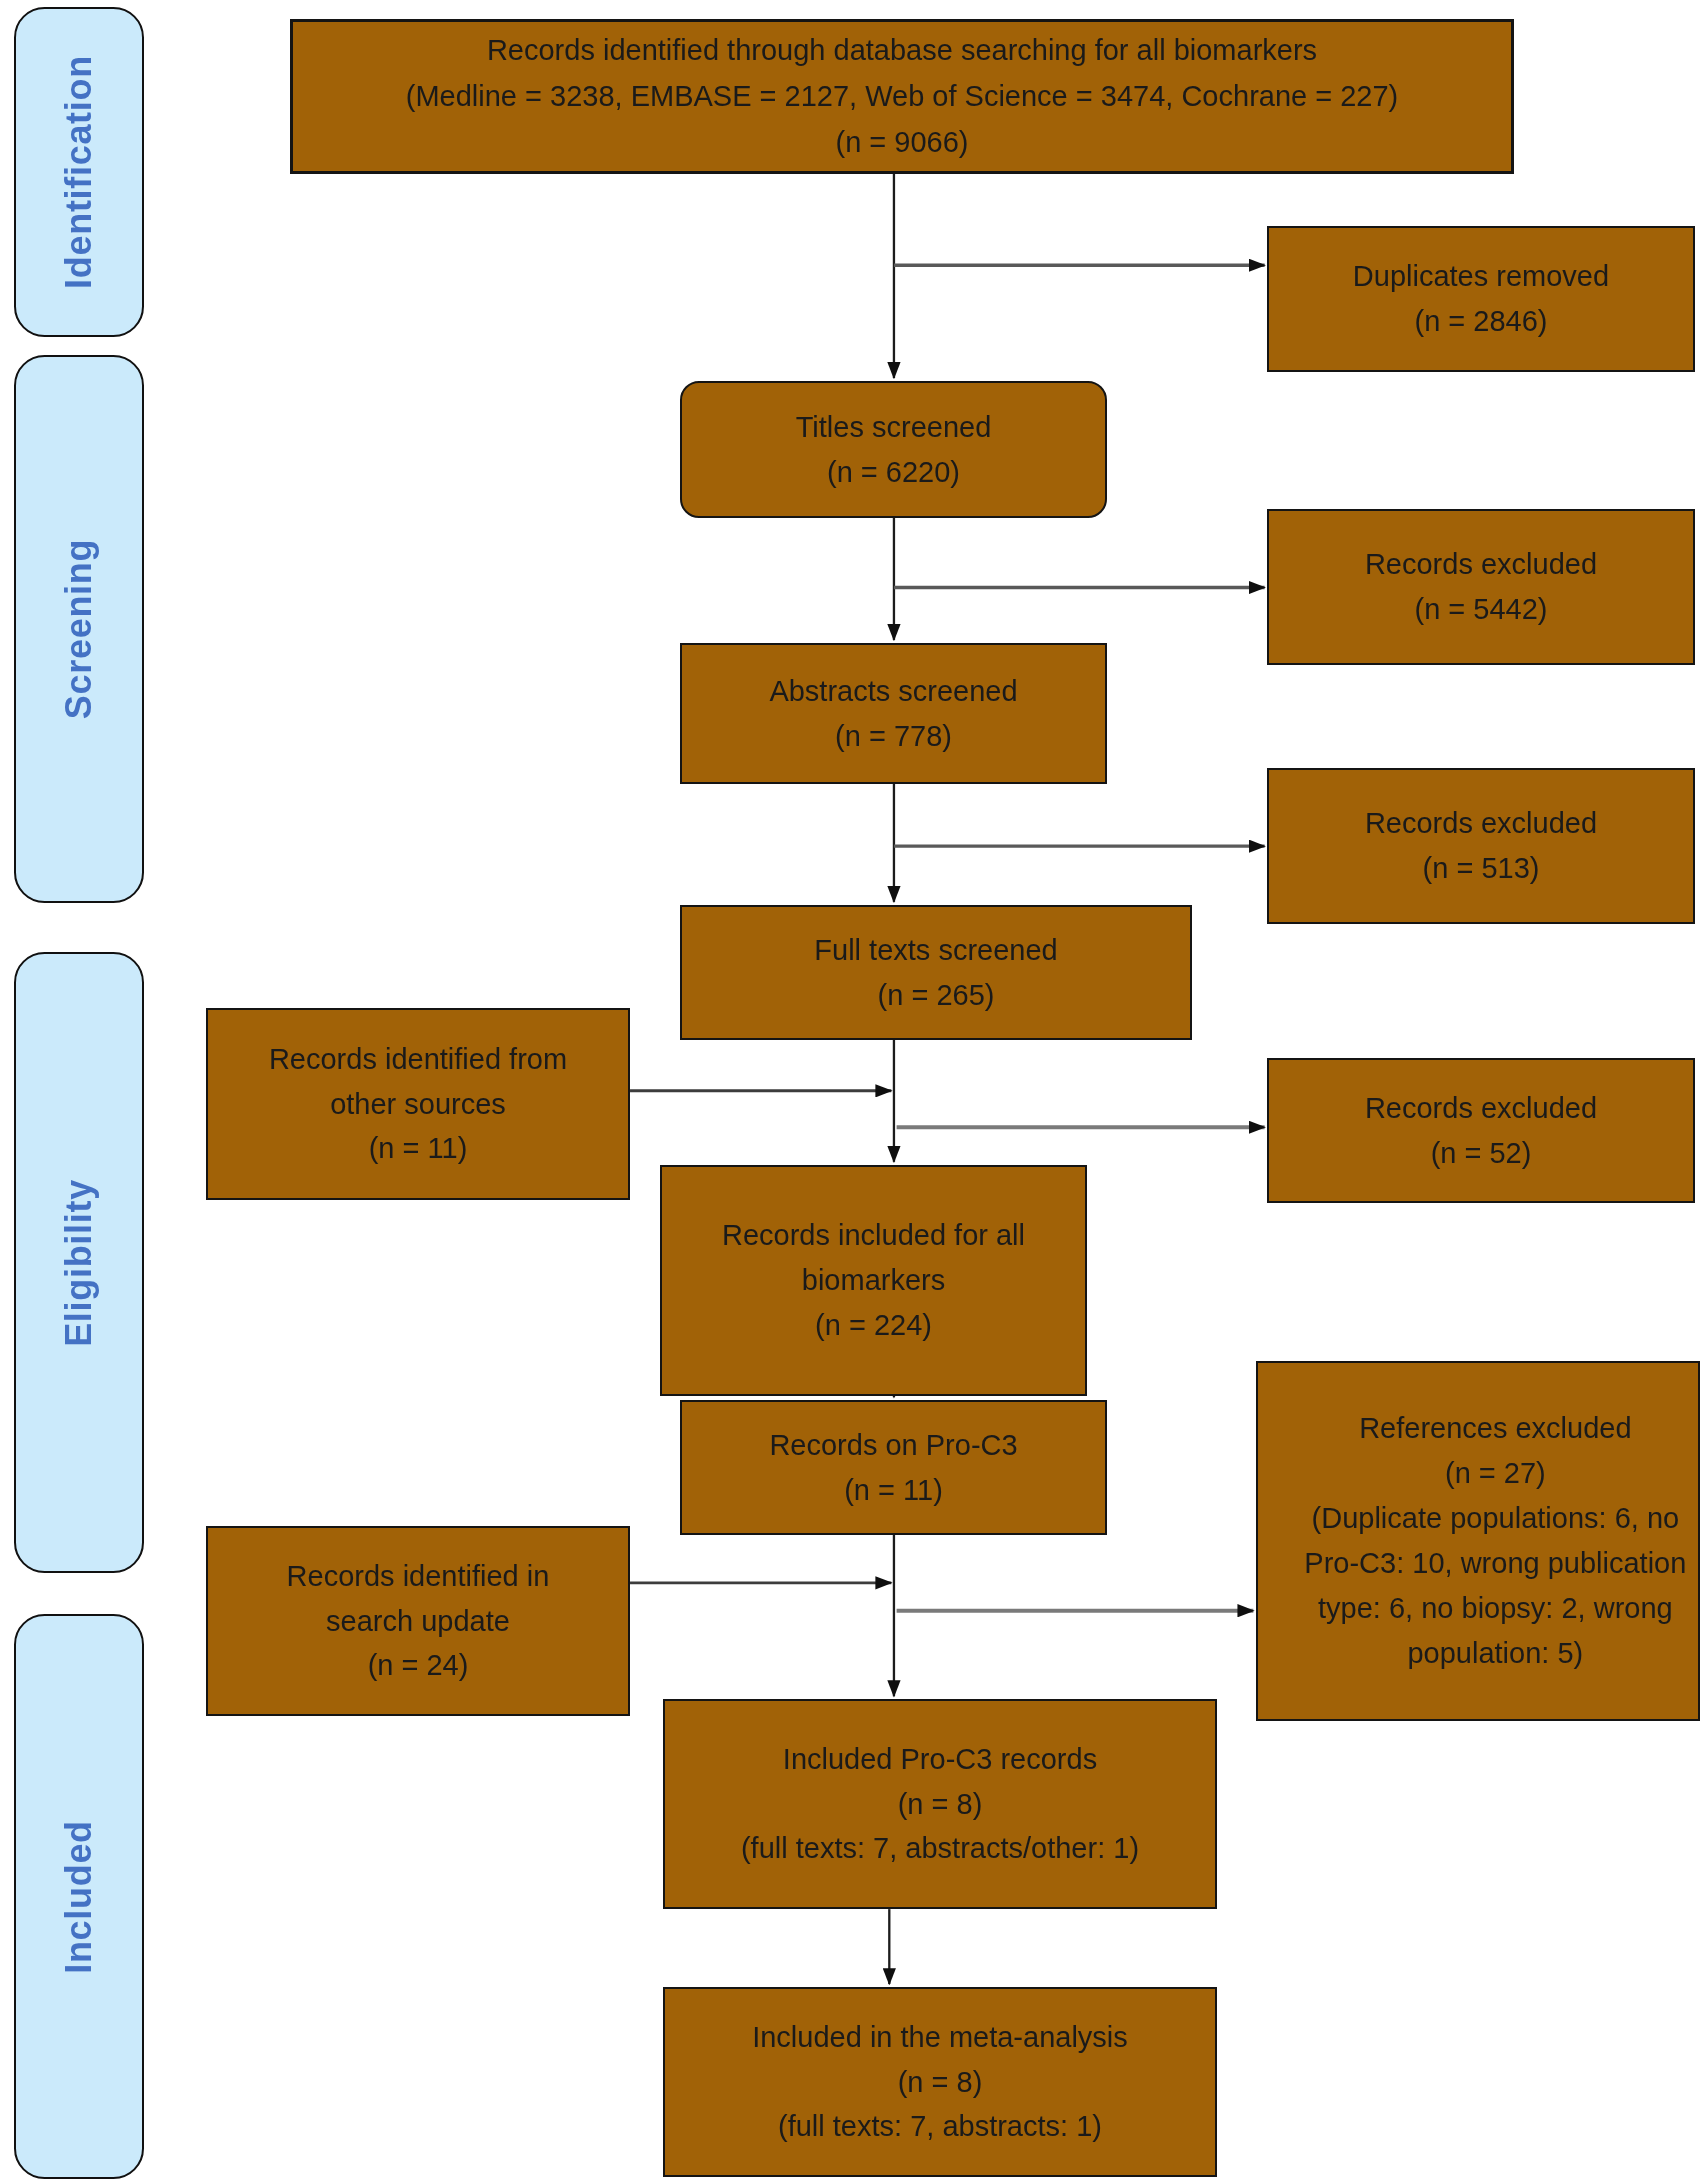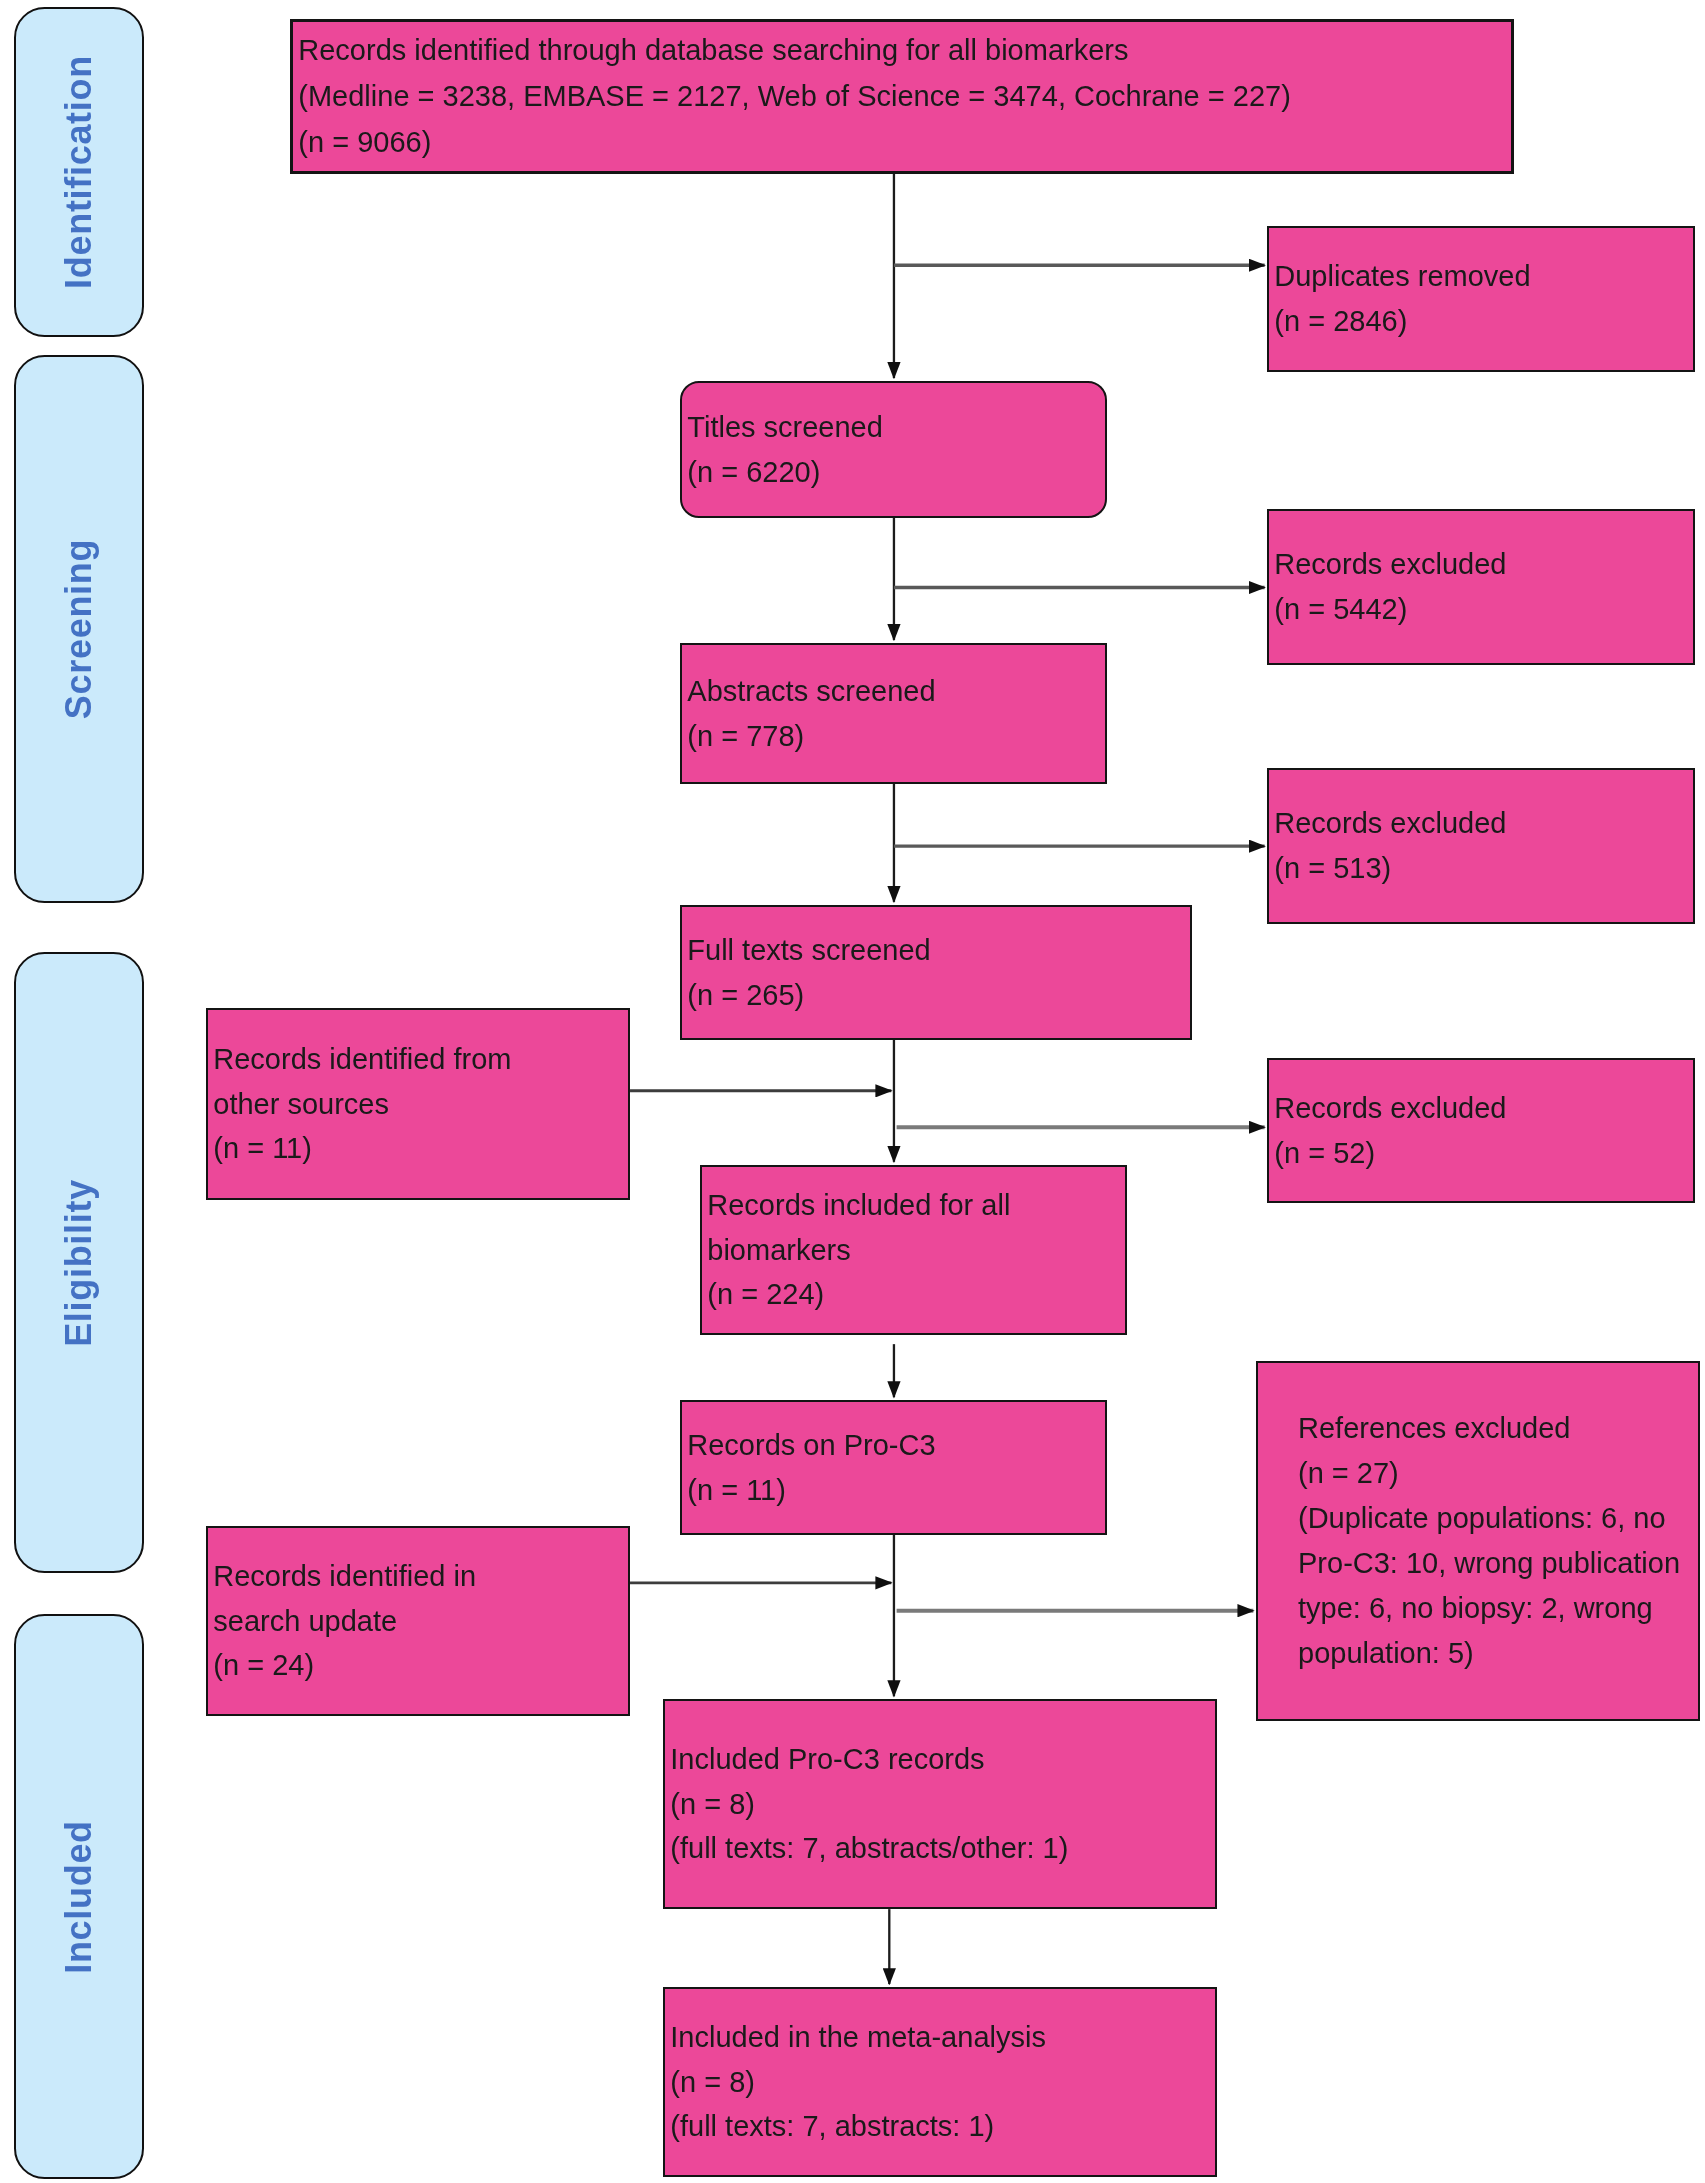--- a/index.html
+++ b/index.html
@@ -34,43 +34,43 @@
     letter-spacing:0.7px;
   }
   #stage-identification{top:7.3px;height:330px;}
   #stage-screening{top:355px;height:548px;}
   #stage-eligibility{top:952px;height:621px;}
   #stage-included{top:1614px;height:565px;}
 
   
   .box{
     position:absolute;
-    background:#ec4899;
+    background:#a16207;
     border:2.7px solid #141414;
     box-sizing:border-box;
     display:flex;
     flex-direction:column;
     justify-content:center;
-    align-items:flex-start;
+    align-items:center;
     text-align:center;
     font-size:29px;
     line-height:1.55;
     z-index:2;
     padding:2.7px 5.3px;
   }
   #box-db-search{left:290px;top:18.6px;width:1224px;height:155px;border-width:3.3px;line-height:1.6;}
   #box-duplicates{left:1267px;top:192px;width:428px;height:146px;margin-top:34px;}
   #box-titles{left:680px;top:381px;width:427px;height:137px;border-radius:19px;}
   #box-excl-titles{left:1267px;top:509px;width:428px;height:156px;}
   #box-abstracts{left:680px;top:643px;width:427px;height:141px;}
   #box-excl-abstracts{left:1267px;top:768px;width:428px;height:156px;}
   #box-fulltexts{left:680px;top:905px;width:512px;height:135px;}
   #box-other-sources{left:206px;top:1008px;width:424px;height:192px;}
   #box-excl-fulltexts{left:1267px;top:1058px;width:428px;height:145px;}
-  #box-included-all{left:700px;top:1165px;width:427px;height:170px;}
+  #box-included-all{left:660px;top:1165px;width:427px;height:231px;}
   #box-proc3{left:680px;top:1400px;width:427px;height:135px;}
   #box-search-update{left:206px;top:1486px;width:424px;height:190px;margin-top:40px;}
   #box-refs-excluded{left:1256px;top:1361px;width:444px;height:360px;padding-left:40px;}
   #box-included-proc3{left:663px;top:1699px;width:554px;height:210px;}
   #box-meta{left:663px;top:1987px;width:554px;height:190px;}
 
   
   #arrows{
     position:absolute;
     left:0;top:0;

